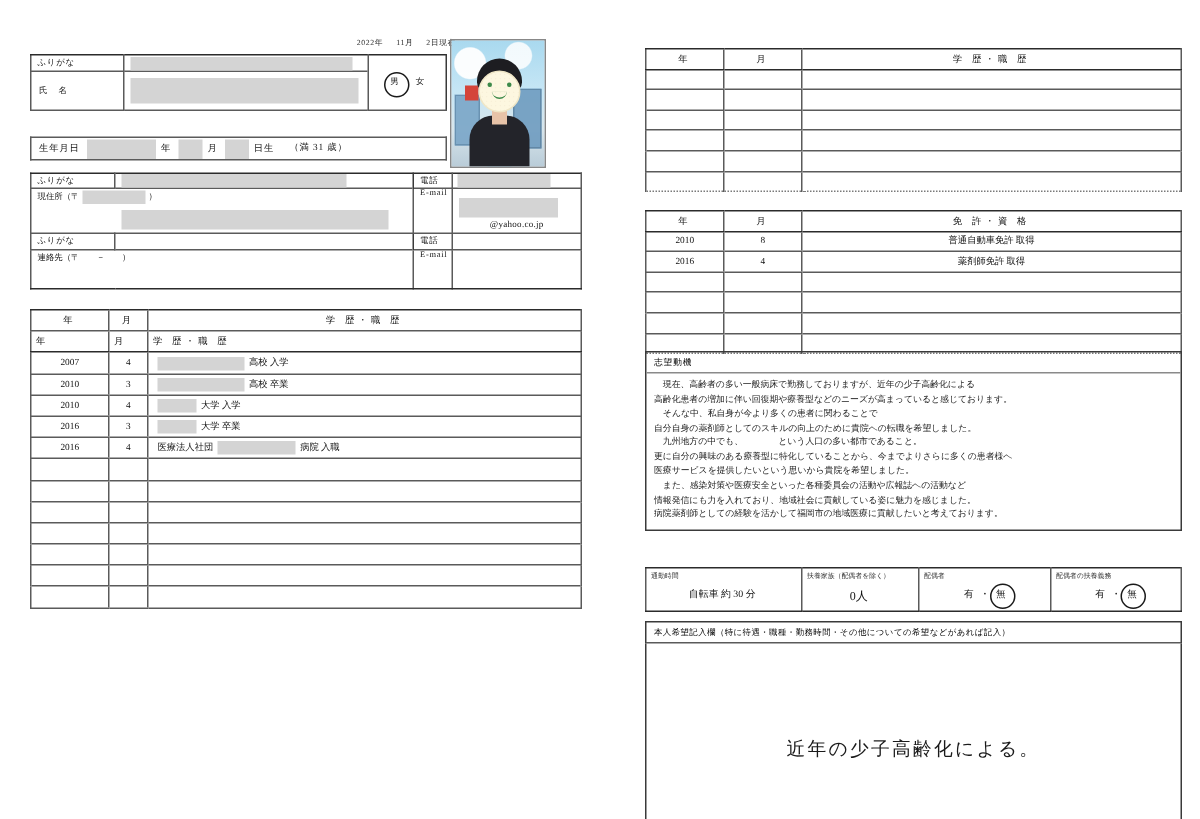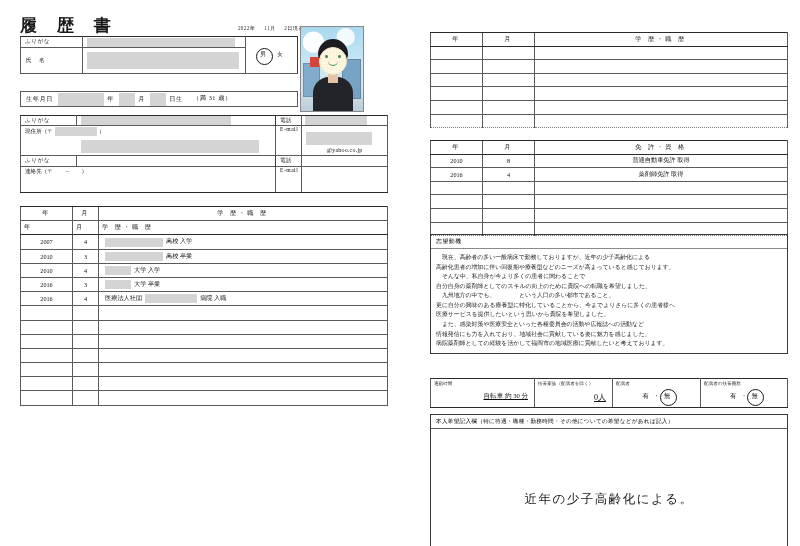--- a/index.html
+++ b/index.html
@@ -167,21 +167,21 @@
   #rt-hist .tbl td, #rt-lic .tbl td { height: 13.6px; font-size: 6.2px; text-align:center; }
 
   .moti-box { border:1.1px solid #3a3a3a; }
   .moti-head { font-size: 5.8px; padding: 2px 5px; border-bottom: 0.7px solid #8a8a8a; letter-spacing:.6px; }
   .moti-body { padding: 4px 5px 4px 5px; font-size: 5.9px; line-height: 1.62; color:#1a1a1a; }
   .moti-body p { margin: 0; white-space: pre-wrap; }
 
   #rt-bot .tbl td { font-size: 5.2px; vertical-align: top; }
   .botlbl { display:block; padding: 1.5px 3px; font-size:4.6px; color:#333; }
   .botval { display:block; text-align:center; font-size:6.6px; padding: 5px 4px 4px; }
-  .botval.right { text-align:right; padding-right:6px;text-decoration:underline; }
+  .botval.right { text-align:center; padding-right:6px; }
   .yn { font-size: 6.4px; letter-spacing: 0; }
   .yn .gmark { width: 15px; }
 
   .wish-head { font-size:5.6px; padding: 2.5px 5px; letter-spacing:.3px; }
   #wish-area {
     border:1.1px solid #3a3a3a; border-top:none;
     height: 122px; position: relative;
   }
   #wish-text {
     position:absolute; left:0; right:0; top:62px;
@@ -191,21 +191,20 @@
   }
 </style>
 </head>
 <body>
 
 <div id="sheet">
 
   <div class="page" id="page-left">
 
     <div id="title-row">
-      <div id="doc-title">履 歴 書</div>
       <div id="date-line">
         <span>2022年</span>
         <span>11月</span>
         <span>2日現在</span>
       </div>
     </div>
 
     <div id="ident">
       <table class="tbl">
         <colgroup>

